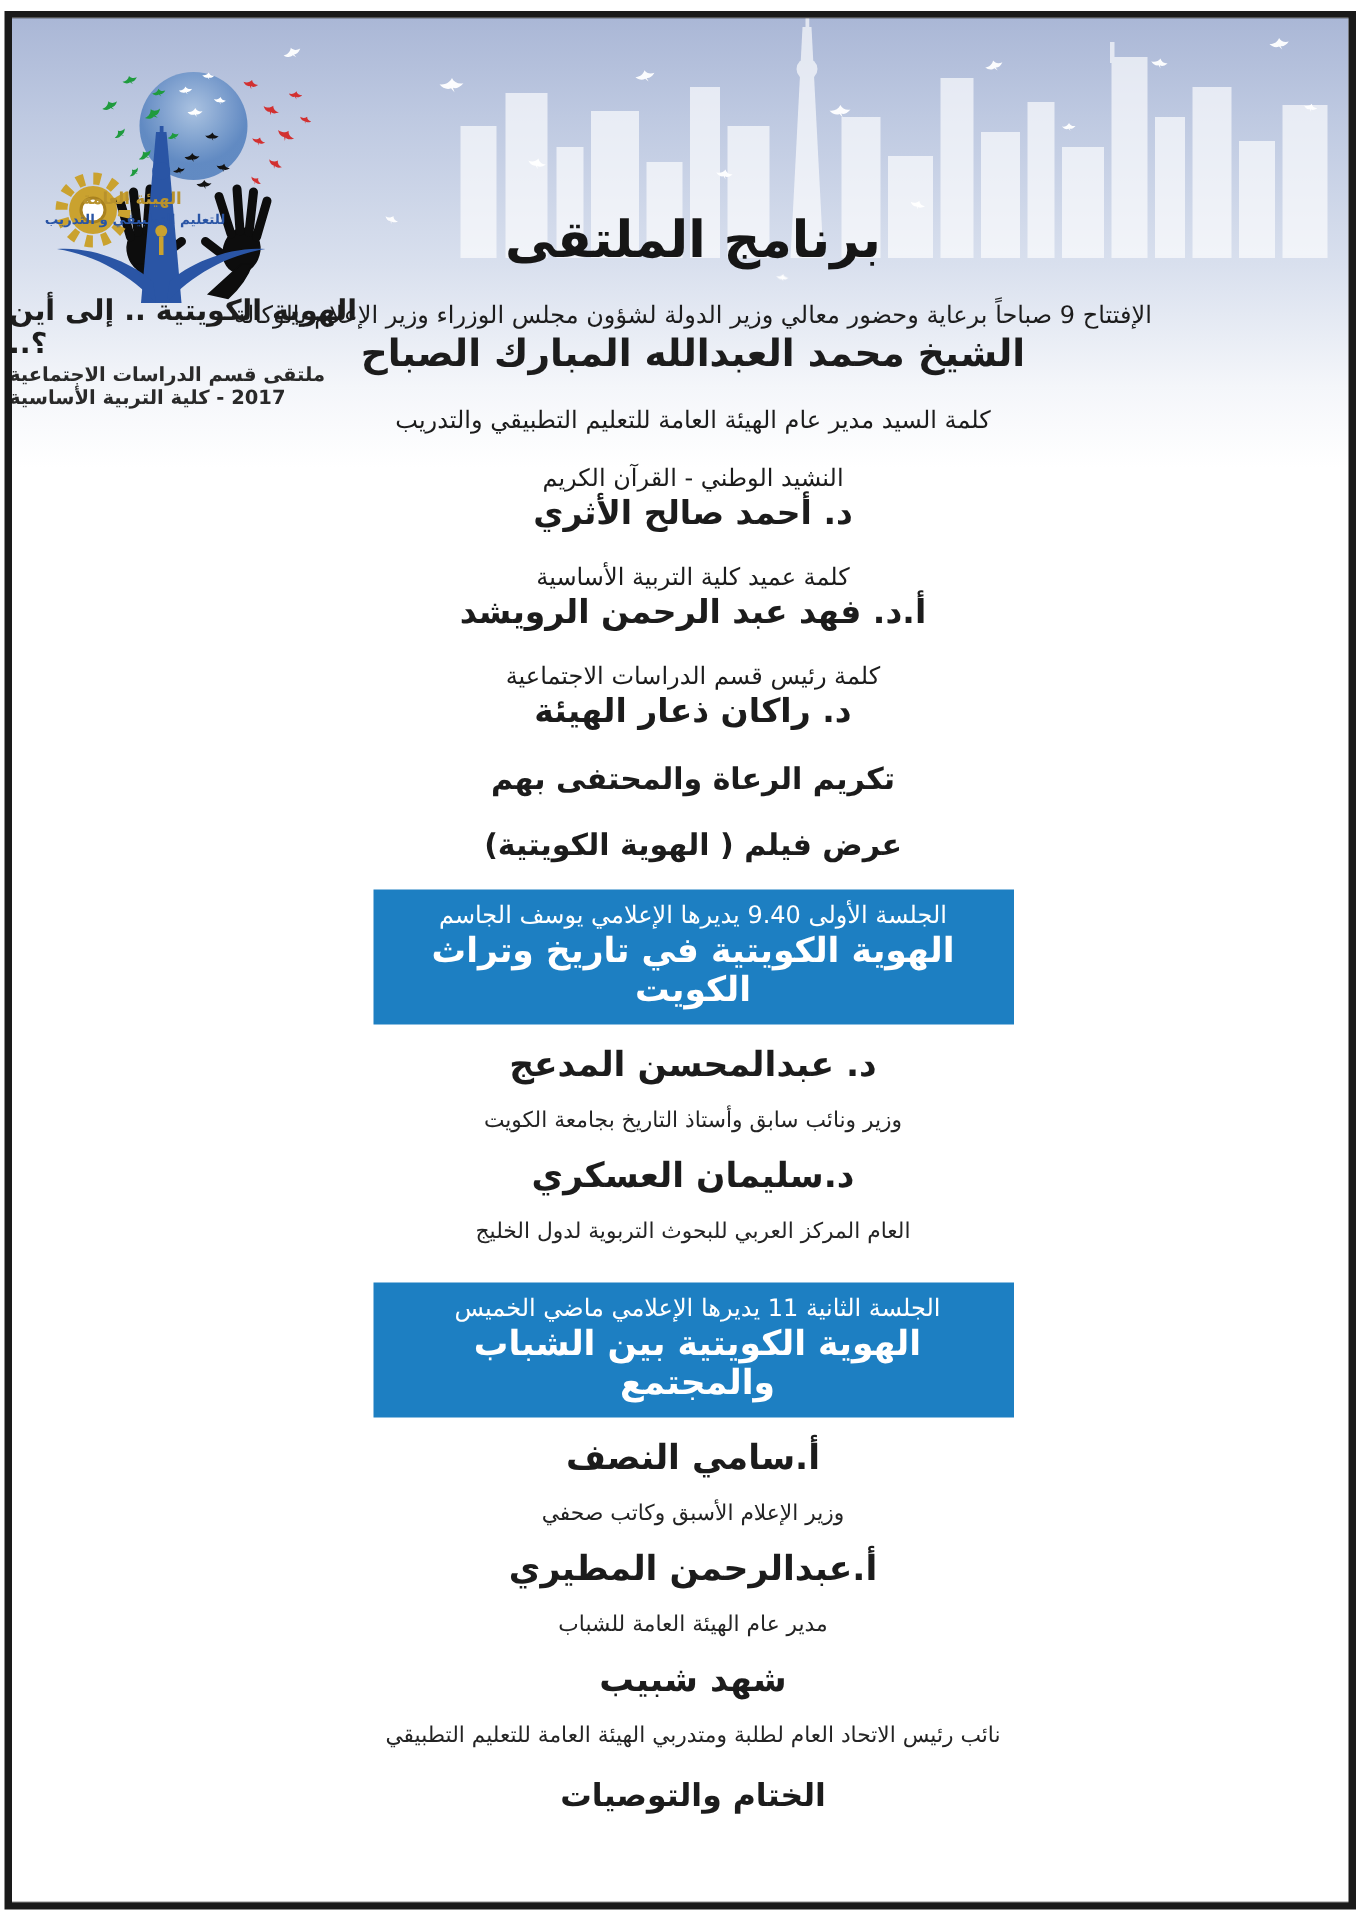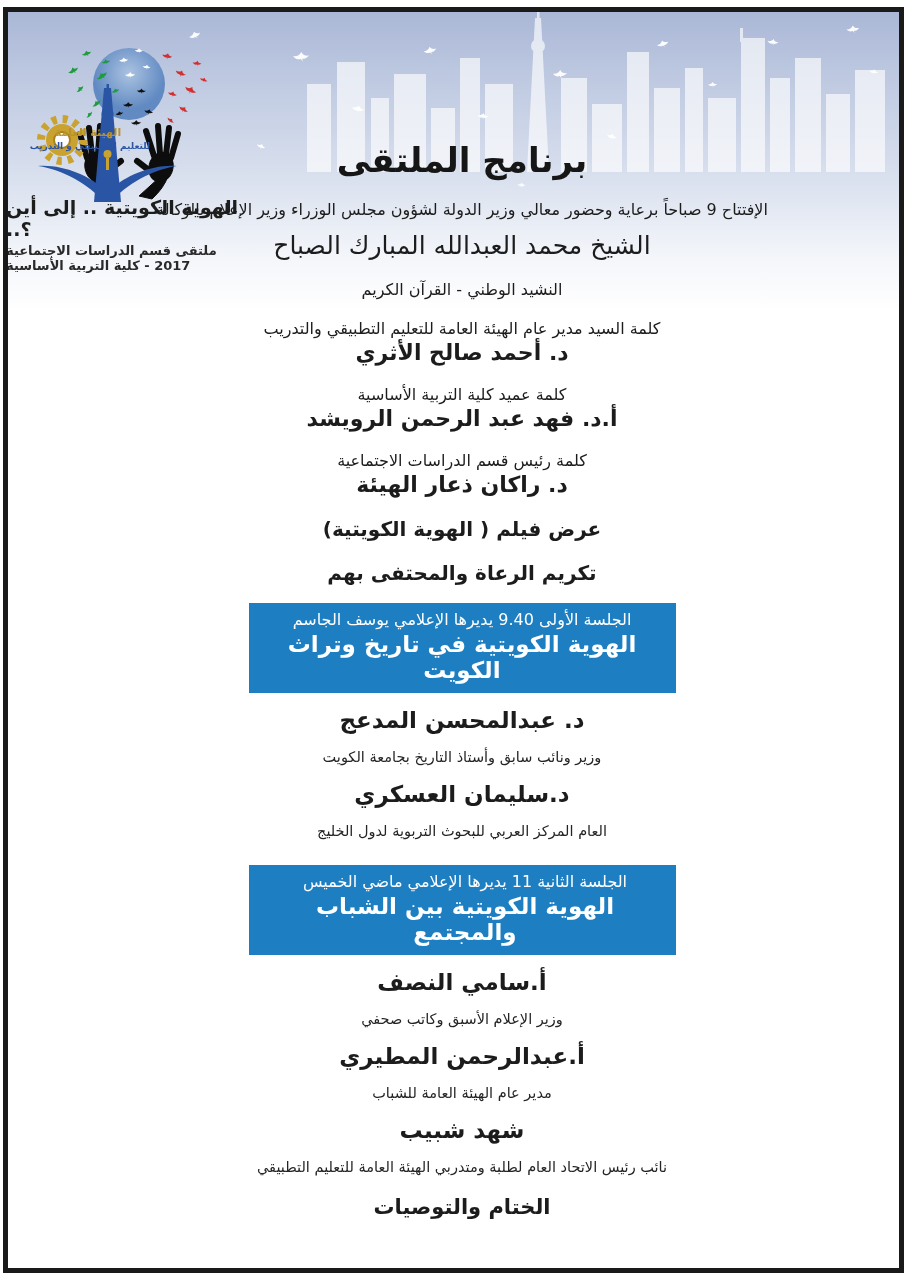--- a/index.html
+++ b/index.html
@@ -27,21 +27,21 @@
   .ev-title { font-size:19px; font-weight:bold; color:#1d1d1d; margin-top:-8px; letter-spacing:0; }
   .ev-sub   { font-size:13px; font-weight:bold; color:#2a2a2a; margin-top:3px; }
   
   .paaet { position:absolute; left:10px; top:72px; width:170px; height:135px; }
   
   .content { position:absolute; left:57px; right:40px; top:140px; text-align:center; z-index:5; }
   .page-title { font-size:34px; font-weight:bold; color:#161616; }
   .c-line   { font-size:16px; margin-top:20px; white-space:nowrap; }
   .c-label  { font-size:16px; margin-top:20px; }
   .c-name   { font-size:22px; font-weight:bold; margin-top:2px; }
-  .c-name-lg{ font-size:25px; font-weight:normal; margin-top:12px; }
+  .c-name-lg{ font-size:25px; font-weight:bold; margin-top:2px; }
   .c-film   { font-size:20px; font-weight:bold; margin-top:20px; }
   .banner {
     width:427px; margin:18px auto 0; background:#1d7fc2; color:#ffffff;
     padding:7px 10px 10px; text-align:center;
   }
   .banner.second { margin-top:26px;padding-left:16px; }
   .banner-sub   { font-size:16px; }
   .banner-title { font-size:23px; font-weight:bold; margin-top:2px; }
   .sp-name { font-size:23px; font-weight:bold; margin-top:14px; }
   .sp-name.gap { margin-top:16px; }
@@ -191,33 +191,33 @@
     </svg>
   </div>
 </div>
 
 <main class="content">
   <h1 class="page-title">برنامج الملتقى</h1>
 
   <p class="c-line">الإفتتاح 9 صباحاً برعاية وحضور معالي وزير الدولة لشؤون مجلس الوزراء وزير الإعلام بالوكالة</p>
   <p class="c-name-lg">الشيخ محمد العبدالله المبارك الصباح</p>
 
+  <p class="c-label">كلمة السيد مدير عام الهيئة العامة للتعليم التطبيقي والتدريب</p>
+
   <p class="c-label">النشيد الوطني - القرآن الكريم</p>
-
-  <p class="c-label">كلمة السيد مدير عام الهيئة العامة للتعليم التطبيقي والتدريب</p>
   <p class="c-name">د. أحمد صالح الأثري</p>
 
   <p class="c-label">كلمة عميد كلية التربية الأساسية</p>
   <p class="c-name">أ.د. فهد عبد الرحمن الرويشد</p>
 
   <p class="c-label">كلمة رئيس قسم الدراسات الاجتماعية</p>
   <p class="c-name">د. راكان ذعار الهيئة</p>
 
+  <p class="c-film">تكريم الرعاة والمحتفى بهم</p>
   <p class="c-film">عرض فيلم ( الهوية الكويتية)</p>
-  <p class="c-film">تكريم الرعاة والمحتفى بهم</p>
 
   <div class="banner">
     <div class="banner-sub">الجلسة الأولى 9.40 يديرها الإعلامي يوسف الجاسم</div>
     <div class="banner-title">الهوية الكويتية في تاريخ وتراث الكويت</div>
   </div>
 
   <p class="sp-name">د. عبدالمحسن المدعج</p>
   <p class="sp-role">وزير ونائب سابق وأستاذ التاريخ بجامعة الكويت</p>
   <p class="sp-name gap">د.سليمان العسكري</p>
   <p class="sp-role">العام المركز العربي للبحوث التربوية لدول الخليج</p>

